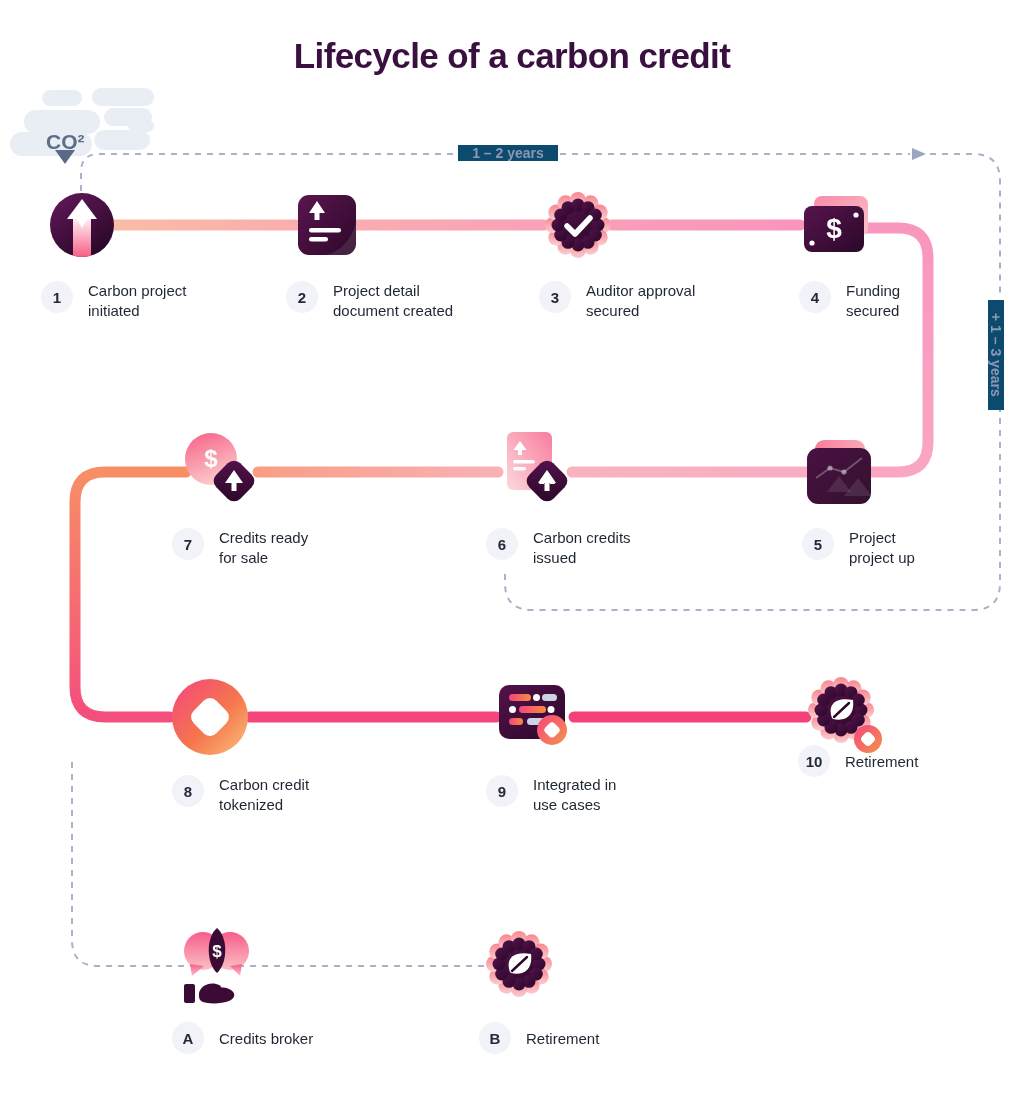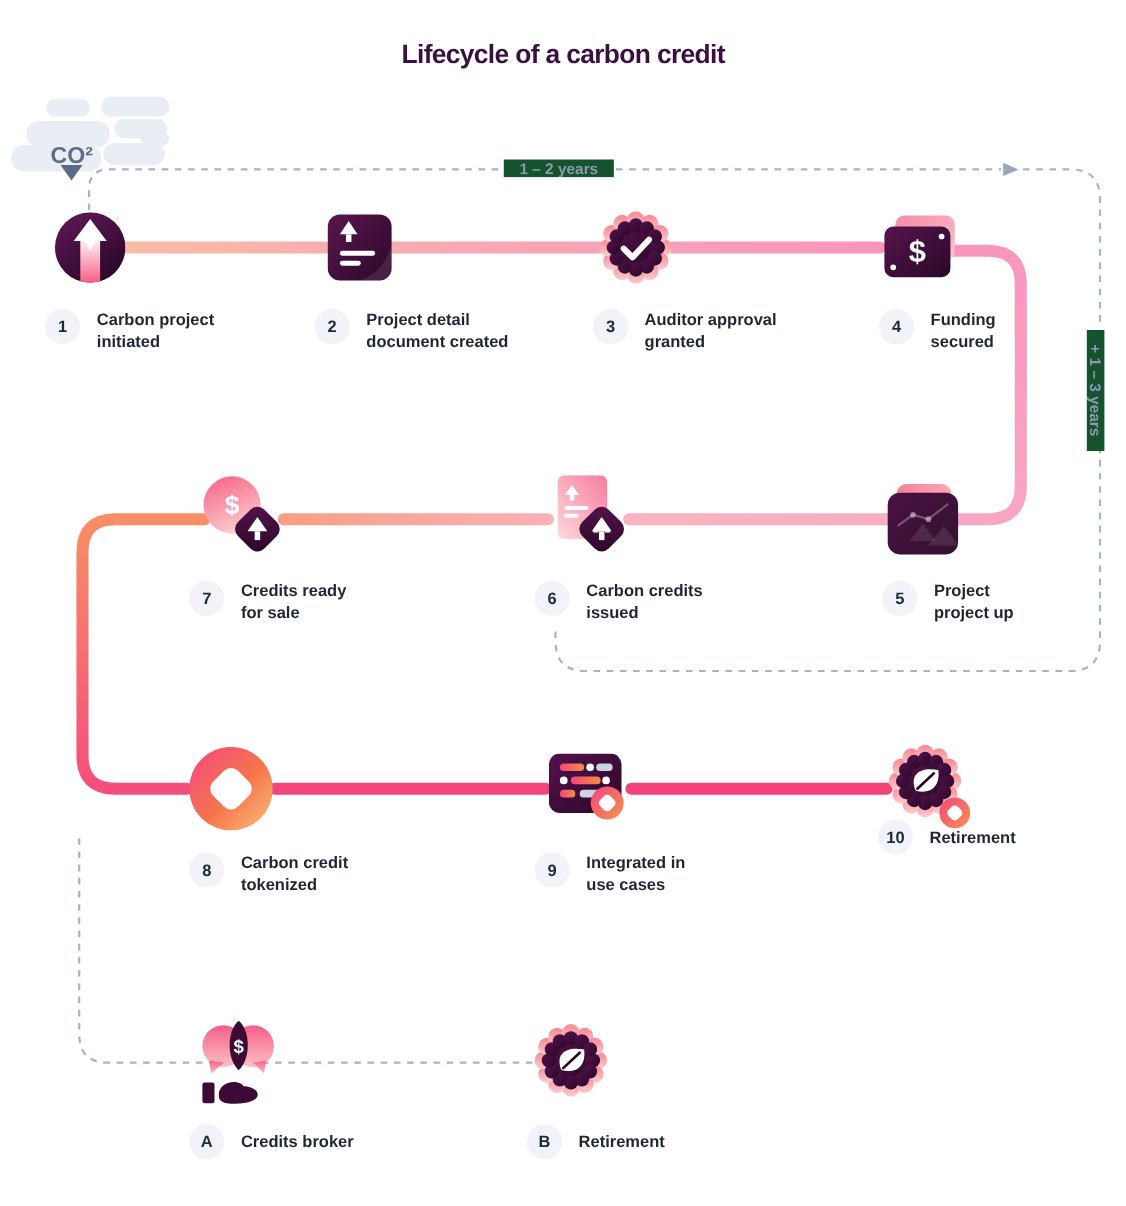--- a/index.html
+++ b/index.html
@@ -1,28 +1,28 @@
 <!DOCTYPE html>
 <html><head>
 <meta charset="utf-8">
 <style>
   html,body{margin:0;padding:0;background:#fff;font-family:"Liberation Sans",sans-serif;}
   .canvas{position:relative;width:1024px;height:1096px;background:#ffffff;overflow:hidden;}
   .abs{position:absolute;}
-  .title{left:0;right:0;top:36px;text-align:center;font-size:24px;font-weight:800;color:#3A1040;letter-spacing:-0.6px;}
+  .title{left:0;right:0;top:36px;text-align:center;font-size:35px;font-weight:800;color:#3A1040;letter-spacing:-0.6px;}
   .flow{left:0;top:0;width:1024px;height:1096px;}
   .puff{position:absolute;background:#E9EDF4;border-radius:14px;}
   .co2-text{position:absolute;left:46px;top:130px;font-size:21px;font-weight:700;color:#5E6D8A;}
   .tri{position:absolute;left:55px;top:150px;width:0;height:0;border-left:10px solid transparent;border-right:10px solid transparent;border-top:14px solid #5A6A85;}
-  .duration{color:#8C98B4;font-weight:700;font-size:14px;background:#14532d;}
+  .duration{color:#8C98B4;font-weight:700;font-size:14px;background:#0c4a6e;}
   .duration-top{left:458px;top:145px;width:100px;text-align:center;}
   .duration-right{left:988px;top:300px;height:110px;writing-mode:vertical-rl;text-align:center;}
   .group{display:flex;align-items:flex-start;gap:15px;}
   .num{flex:0 0 auto;width:32px;height:32px;border-radius:50%;background:#F1F3F8;color:#222A39;font-weight:700;font-size:15px;display:flex;align-items:center;justify-content:center;}
-  .lbl{font-weight:700;font-size:15px;color:#1F2633;line-height:1.32;white-space:pre-line;padding-top:0px;}
+  .lbl{font-weight:400;font-size:15px;color:#1F2633;line-height:1.32;white-space:pre-line;padding-top:0px;}
   .lbl.one{padding-top:7px;}
   
   .g1{left:41px;top:281px;} .g2{left:286px;top:281px;} .g3{left:539px;top:281px;} .g4{left:799px;top:281px;}
   .g7{left:172px;top:528px;} .g6{left:486px;top:528px;} .g5{left:802px;top:528px;}
   .g8{left:172px;top:775px;} .g9{left:486px;top:775px;} .g10{left:798px;top:745px;}
   .gA{left:172px;top:1022px;} .gB{left:479px;top:1022px;}
   
   .i1{left:50px;top:193px;} .i2{left:296px;top:193px;} .i3{left:545px;top:192px;} .i4{left:798px;top:194px;}
   .i5{left:806px;top:440px;} .i6{left:498px;top:432px;} .i7{left:183px;top:432px;}
   .i8{left:172px;top:679px;} .i9{left:499px;top:685px;} .i10{left:804px;top:673px;}
@@ -469,21 +469,21 @@
 initiated</span>
   </div>
   <div class="abs group g2">
     <span class="num">2</span>
     <span class="lbl">Project detail
 document created</span>
   </div>
   <div class="abs group g3">
     <span class="num">3</span>
     <span class="lbl">Auditor approval
-granted</span>
+secured</span>
   </div>
   <div class="abs group g4">
     <span class="num">4</span>
     <span class="lbl">Funding
 secured</span>
   </div>
   <div class="abs group g5">
     <span class="num">5</span>
     <span class="lbl">Project
 project up</span>

